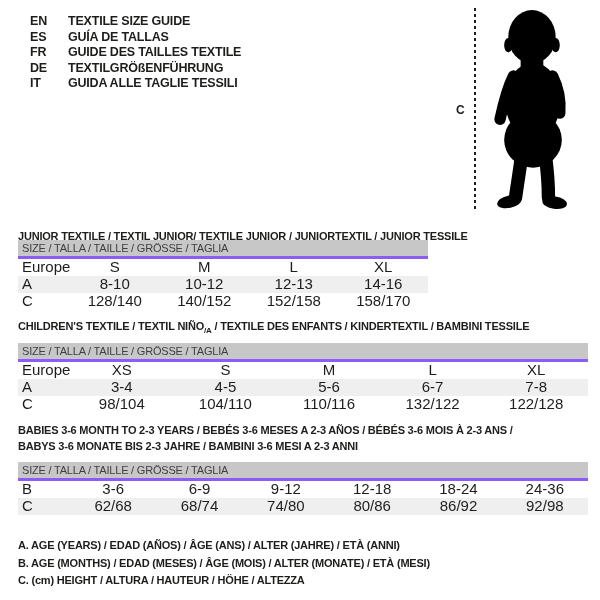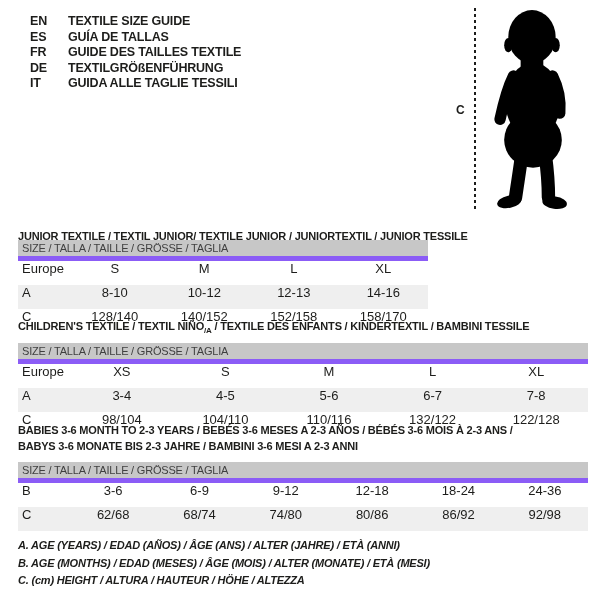--- a/index.html
+++ b/index.html
@@ -20,32 +20,32 @@
   .measure-label{position:absolute;left:456px;top:103px;font-size:12px;font-weight:bold;}
   .baby{position:absolute;left:484px;top:6px;width:98px;height:206px;}
   
   .section-title{
     position:absolute;left:18px;font-size:11px;font-weight:bold;
     letter-spacing:-0.2px;white-space:nowrap;
   }
   .section-title sub{font-size:8px;vertical-align:sub;}
   .size-table{position:absolute;left:18px;}
   .size-bar{
-    height:16px;line-height:16px;background:#c7c7c7;border-bottom:5px solid #8b5cf6;
+    height:16px;line-height:16px;background:#c7c7c7;border-bottom:3px solid #8b5cf6;
     padding-left:4px;font-size:11px;color:#3f3f3f;letter-spacing:-0.2px;
   }
-  .t-row{display:flex;height:24px;line-height:15px;font-size:13px;}
+  .t-row{display:flex;height:17px;line-height:15px;font-size:15px;}
   .t-row.alt{background:#efefef;}
   .row-label{width:52px;padding-left:4px;box-sizing:border-box;}
   .cell{flex:1;text-align:center;}
   .w410{width:410px;}
   .w570{width:570px;}
   
   .footnotes{position:absolute;left:18px;top:537px;}
-  .footnote{font-size:11px;font-weight:bold;line-height:17.5px;letter-spacing:-0.2px;white-space:nowrap;font-style:italic;}
+  .footnote{font-size:11px;font-weight:bold;line-height:17.5px;letter-spacing:-0.2px;white-space:nowrap;}
 </style>
 </head>
 <body>
 
 <div class="languages">
   <div class="lang-row">
     <span class="lang-code">EN</span>
     <span>TEXTILE SIZE GUIDE</span>
   </div>
   <div class="lang-row">

